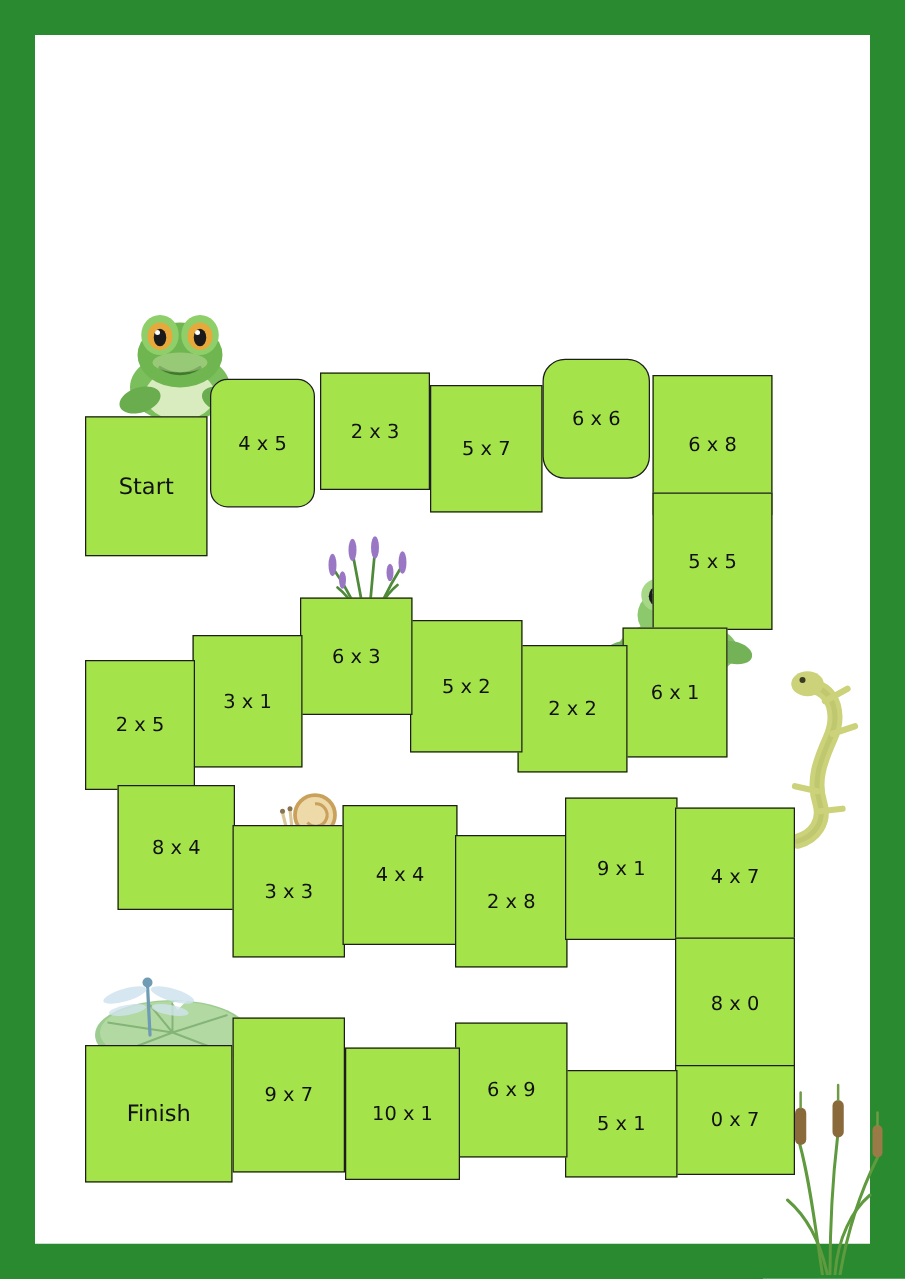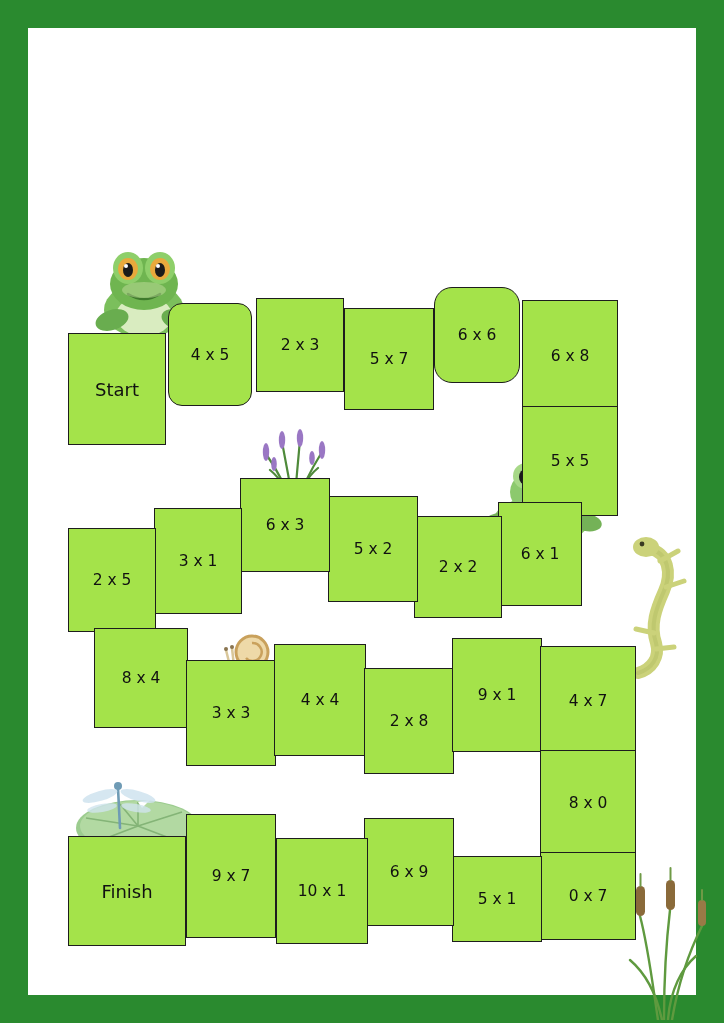--- a/index.html
+++ b/index.html
@@ -173,21 +173,21 @@
     </svg>
   </div>
 
   <div id="tiles">
       <div class="tile big" style="left: 40px; top: 305px; width: 98px; height: 112px;">Start</div>
       <div class="tile" style="left: 140px; top: 275px; width: 84px; height: 103px; border-radius: 14px;">4 x 5</div>
       <div class="tile" style="left: 228px; top: 258px; width: 88px; height: 94px; margin-top: 12px;">2 x 3</div>
       <div class="tile" style="left: 316px; top: 280px; width: 90px; height: 102px; text-align: center;">5 x 7</div>
       <div class="tile" style="left: 406px; top: 259px; width: 86px; height: 96px; border-radius: 18px;">6 x 6</div>
       <div class="tile" style="left: 494px; top: 272px; width: 96px; height: 112px; text-align: right;">6 x 8</div>
-      <div class="tile" style="left: 494px; top: 378px; width: 96px; height: 110px;">5 x 5</div>
+      <div class="tile" style="left: 494px; top: 366px; width: 96px; height: 110px;">5 x 5</div>
       <div class="tile" style="left: 470px; top: 474px; width: 84px; height: 104px;">6 x 1</div>
       <div class="tile" style="left: 386px; top: 488px; width: 88px; height: 102px;">2 x 2</div>
       <div class="tile" style="left: 300px; top: 468px; width: 90px; height: 106px;">5 x 2</div>
       <div class="tile" style="left: 212px; top: 450px; width: 90px; height: 94px;">6 x 3</div>
       <div class="tile" style="left: 126px; top: 480px; width: 88px; height: 106px;">3 x 1</div>
       <div class="tile" style="left: 40px; top: 500px; width: 88px; height: 104px;">2 x 5</div>
       <div class="tile" style="left: 66px; top: 600px; width: 94px; height: 100px;">8 x 4</div>
       <div class="tile" style="left: 158px; top: 632px; width: 90px; height: 106px;">3 x 3</div>
       <div class="tile" style="left: 246px; top: 616px; width: 92px; height: 112px;">4 x 4</div>
       <div class="tile" style="left: 336px; top: 640px; width: 90px; height: 106px;">2 x 8</div>

